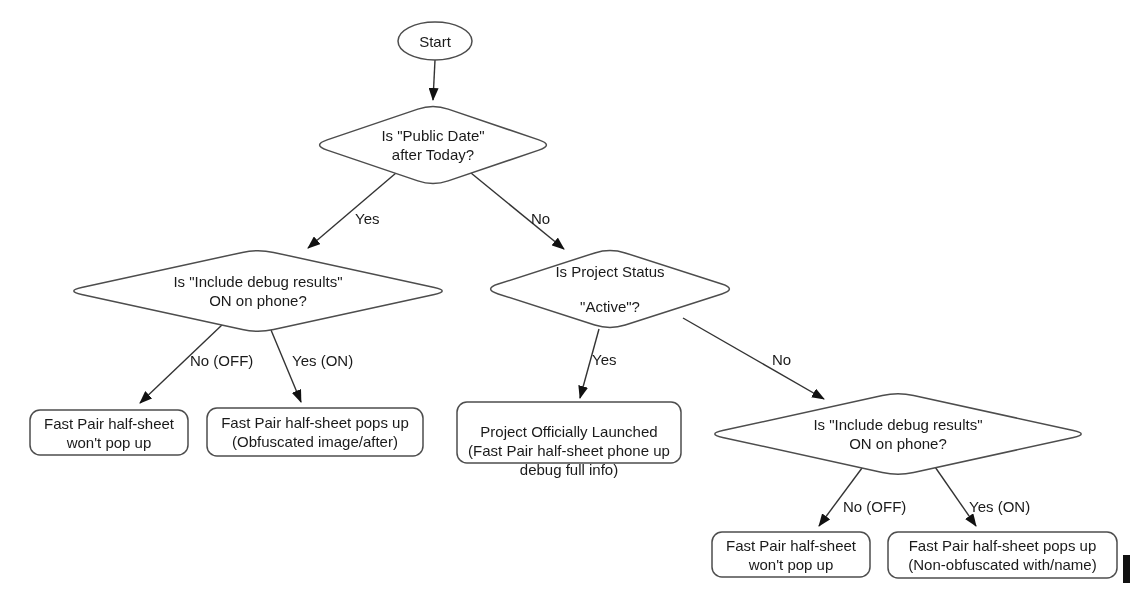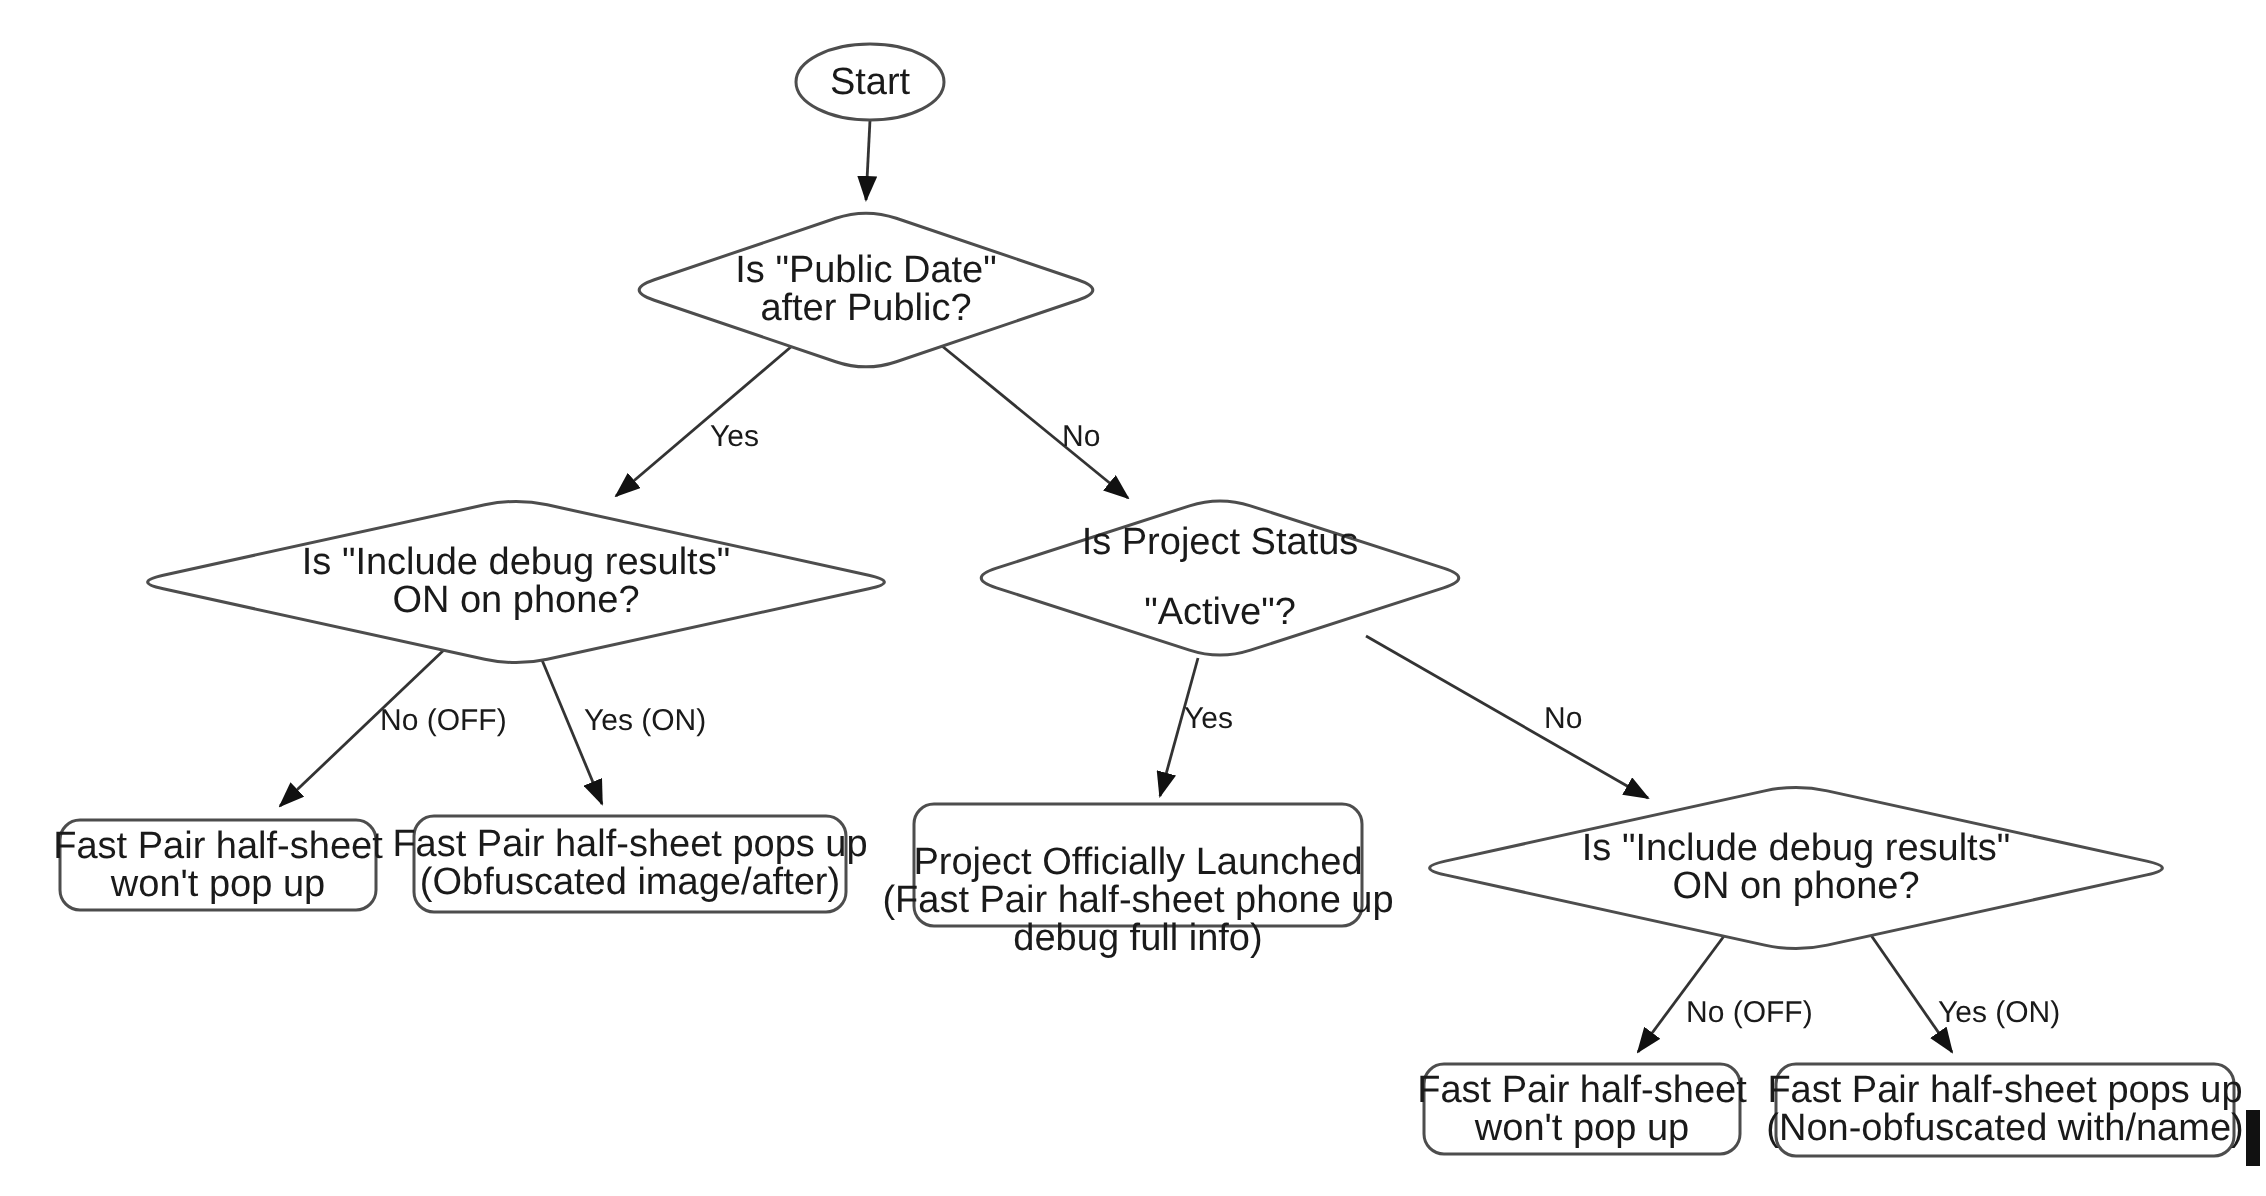--- a/index.html
+++ b/index.html
@@ -10,21 +10,21 @@
     font-family:"Liberation Sans", sans-serif;
     color:var(--text,#1a1a1a);
     overflow:hidden;
   }
   .stage svg{position:absolute;left:0;top:0;}
   .shape{fill:#ffffff;stroke:var(--shape-stroke,#4d4d4d);stroke-width:1.5;}
   .edge{stroke:var(--arrow,#333333);stroke-width:1.4;fill:none;}
   .node-text{
     position:absolute;display:flex;flex-direction:column;
     align-items:center;justify-content:center;
-    text-align:center;font-size:19px;line-height:19px;
+    text-align:center;font-size:15px;line-height:19px;
     white-space:nowrap;pointer-events:none;
   }
   .edge-label{
     position:absolute;font-size:15px;line-height:18px;white-space:nowrap;
   }
   .cursor-bar{
     position:absolute;background:#111111;
   }
 </style>
 </head>
@@ -60,21 +60,21 @@
     <rect class="shape" x="712" y="532" width="158" height="45" rx="10"></rect>
     <rect class="shape" x="888" y="532" width="229" height="46" rx="10"></rect>
   </svg>
 
   <div class="node-text" style="left:398px;top:23px;width:74px;height:37px;">
     <span>Start</span>
   </div>
 
   <div class="node-text" style="left:312px;top:104px;width:242px;height:82px;">
     <span>Is "Public Date"</span>
-    <span>after Public?</span>
+    <span>after Today?</span>
   </div>
 
   <div class="node-text" style="left:66px;top:249px;width:384px;height:84px;">
     <span>Is "Include debug results"</span>
     <span>ON on phone?</span>
   </div>
 
   <div class="node-text" style="left:483px;top:248px;width:254px;height:82px;gap:16px;">
     <span>Is Project Status</span>
     <span>"Active"?</span>

